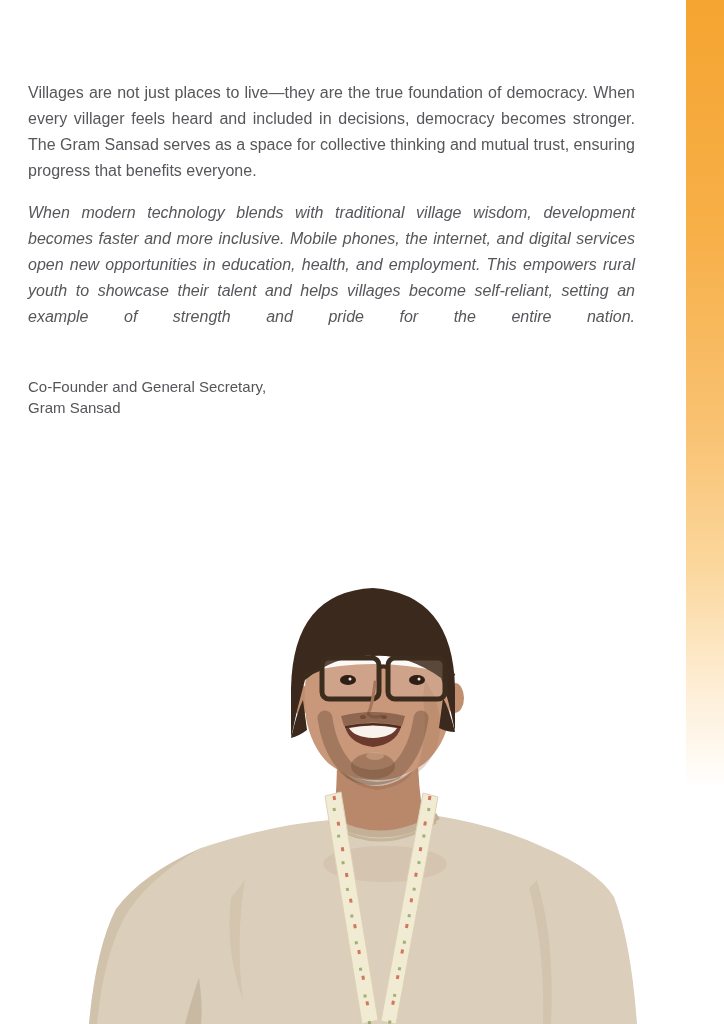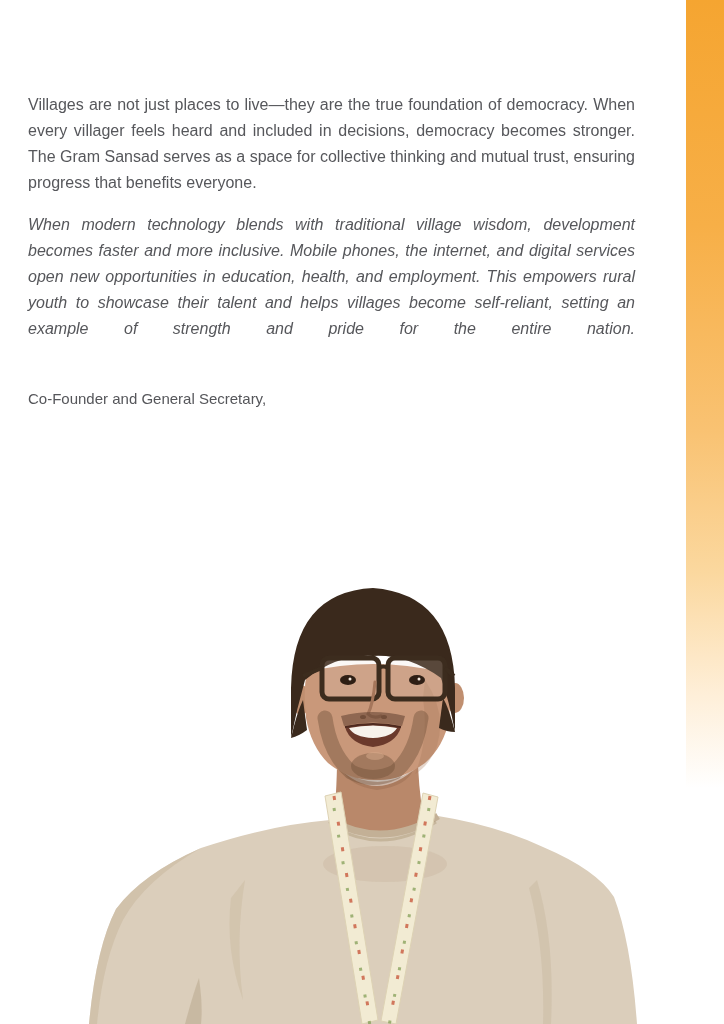--- a/index.html
+++ b/index.html
@@ -28,21 +28,21 @@
       #F9C272 42%,
       #FBD89F 56%,
       #FEEFD9 68%,
       #FFFFFF 77%,
       #FFFFFF 100%);
   }
   
   .content {
     position: absolute;
     left: 28px;
-    top: 92px;
+    top: 80px;
     width: 607px;
     color: #56575B;
   }
   .para {
     margin: 0;
     font-size: 16px;
     line-height: 26px;
     text-align: justify;
     color: #56575B;
   }
@@ -88,20 +88,21 @@
 <div class="page">
 
   <div class="side-stripe"></div>
 
   <div class="content">
     <p class="para">Villages are not just places to live—they are the true foundation of democracy. When every villager feels heard and included in decisions, democracy becomes stronger. The Gram Sansad serves as a space for collective thinking and mutual trust, ensuring progress that benefits everyone.</p>
     <p class="para justify-last">When modern technology blends with traditional village wisdom, development becomes faster and more inclusive. Mobile phones, the internet, and digital services open new opportunities in education, health, and employment. This empowers rural youth to showcase their talent and helps villages become self-reliant, setting an example of strength and pride for the entire nation.</p>
 
     <div class="attribution">
       <div class="attr-role first">Co-Founder and General Secretary,</div>
+      <div class="attr-role">Gram Sansad</div>
     </div>
   </div>
 
   <div class="portrait">
     <svg viewBox="0 0 570 444" xmlns="http://www.w3.org/2000/svg">
 
       <path d="M252,186 Q251,228 247,254 L342,254 Q335,226 333,186 Q312,206 292,206 Q271,206 252,186 Z" fill="#B9886A"></path>
       <path d="M258,190 Q292,214 328,190 Q322,206 292,210 Q264,206 258,190 Z" fill="#9C6E52" opacity="0.5"></path>
 
       <path d="M245,240 Q298,268 353,236 Q410,245 458,267 Q512,290 529,317 Q546,362 552,444 L4,444 Q11,368 31,329 Q57,294 116,268 Q185,245 245,240 Z" fill="#DBCEBB"></path>

